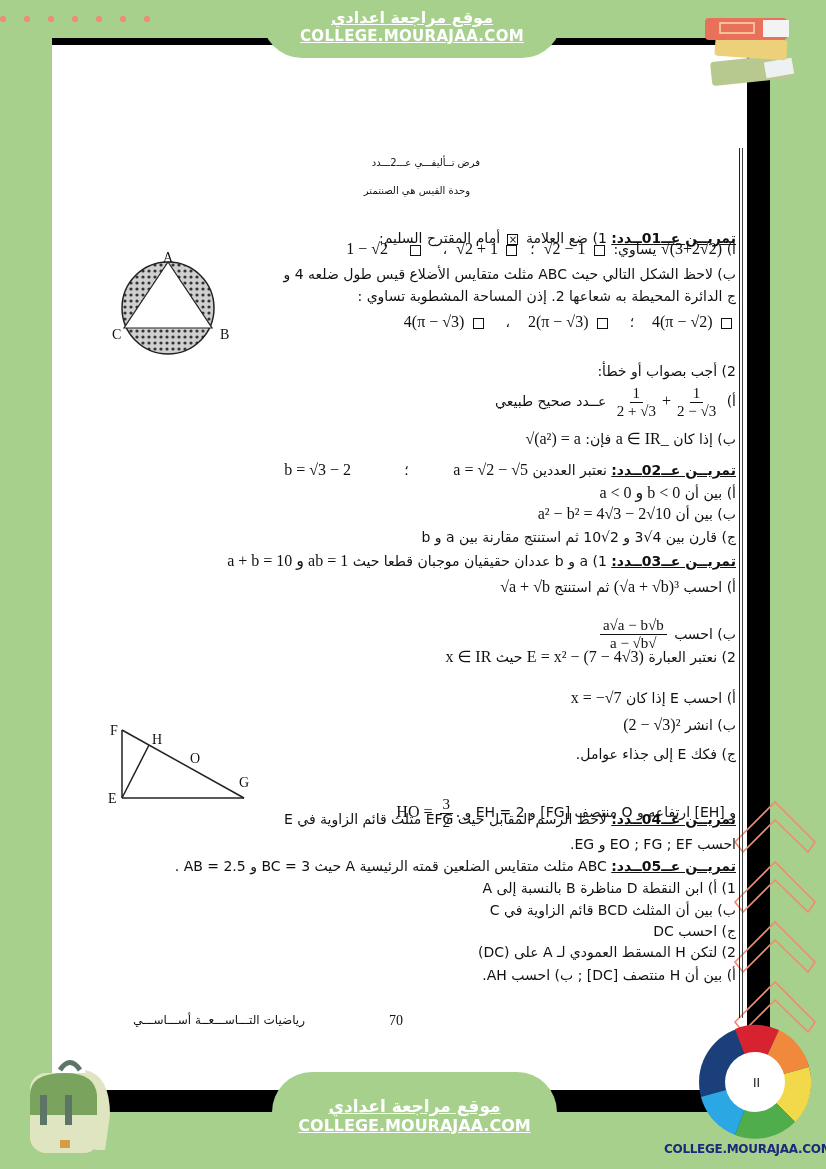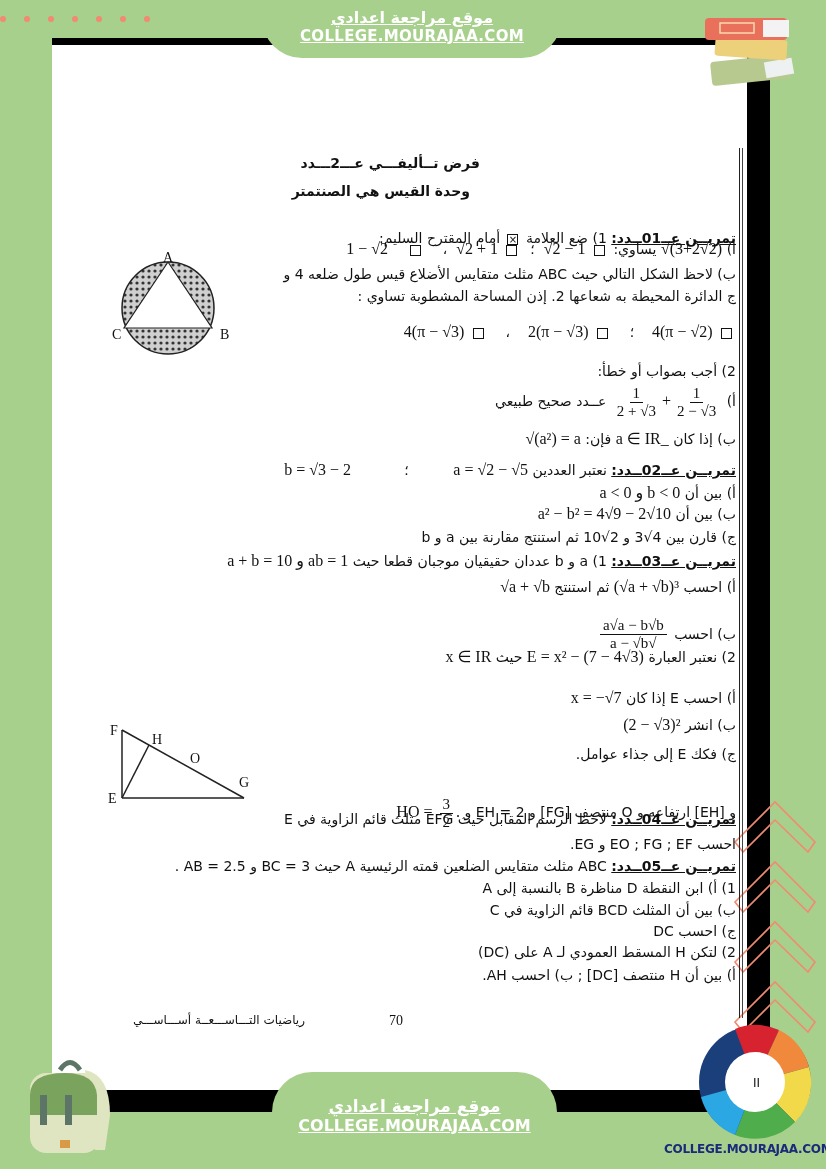--- a/index.html
+++ b/index.html
@@ -37,21 +37,21 @@
 
     
     .wheel { position: absolute; left: 695px; top: 1022px; width: 120px; height: 120px; }
     .wheel-label { position: absolute; left: 664px; top: 1142px; width: 160px; text-align: center; font-family: "DejaVu Sans", sans-serif; font-weight: bold; font-size: 12px; color: #1b2a7a; letter-spacing: -0.3px; }
 
     .backpack { position: absolute; left: 15px; top: 1055px; width: 100px; height: 105px; }
     .rule-right { position: absolute; left: 739px; top: 148px; width: 4px; height: 870px; border-left: 1.5px solid #222; border-right: 1px solid #444; }
 
     .line { position: absolute; right: 90px; direction: rtl; font-size: 14px; white-space: nowrap; font-family: "DejaVu Sans", sans-serif; line-height: 18px; }
     .math { font-family: "Liberation Serif", serif; font-size: 16px; direction: ltr; unicode-bidi: isolate; display: inline-block; }
-    .title { font-weight: bold; font-size: 14px; }
+    .title { font-weight: normal; font-size: 10px; }
     .ex-head { font-weight: bold; text-decoration: underline; }
     .cb { display: inline-block; width: 11px; height: 11px; border: 1.5px solid #111; vertical-align: middle; margin: 0 4px; }
     .cbx { display: inline-block; width: 11px; height: 11px; border: 1.2px solid #111; vertical-align: middle; position: relative; margin: 0 3px; font-size: 10px; line-height: 9px; text-align: center; }
     .frac { display: inline-flex; flex-direction: column; align-items: center; vertical-align: middle; margin: 0 3px; font-family: "Liberation Serif", serif; font-size: 15px; line-height: 17px; }
     .frac .num { border-bottom: 1px solid #111; padding: 0 3px; }
     .frac .den { padding: 0 3px; }
 
     .page-footer { position: absolute; top: 1013px; left: 75px; width: 340px; font-size: 13px; }
     .page-footer .pn { position: absolute; left: 314px; top: 0; font-family: "Liberation Serif", serif; font-size: 14px; }
     .page-footer .bk { position: absolute; left: 0; top: 0; direction: rtl; width: 230px; text-align: right; font-family: "DejaVu Sans", sans-serif; font-size: 12px; letter-spacing: 1px; }
@@ -151,21 +151,21 @@
   <span class="math">√2 + 1</span>
   &nbsp;،&nbsp;&nbsp;&nbsp;
   <span class="cb"></span>
   &nbsp;&nbsp;
   <span class="math">1 − √2</span>
 </div>
 
 <div class="line" style="top:265px;">ب) لاحظ الشكل التالي حيث ABC مثلث متقايس الأضلاع قيس طول ضلعه 4 و</div>
 <div class="line" style="top:287px;">ج الدائرة المحيطة به شعاعها 2. إذن المساحة المشطوبة تساوي :</div>
 
-<div class="line" style="top:313px;margin-top:10px;">
+<div class="line" style="top:313px;">
   <span class="cb"></span>
   <span class="math">4(π − √2)</span>
   &nbsp;&nbsp;&nbsp;؛&nbsp;&nbsp;&nbsp;
   <span class="cb"></span>
   <span class="math">2(π − √3)</span>
   &nbsp;&nbsp;&nbsp;،&nbsp;&nbsp;&nbsp;
   <span class="cb"></span>
   <span class="math">4(π − √3)</span>
 </div>
 
@@ -212,21 +212,21 @@
   <span class="math">a = √2 − √5</span>
   &nbsp;&nbsp;&nbsp;&nbsp;&nbsp;&nbsp;&nbsp;&nbsp;&nbsp;؛&nbsp;&nbsp;&nbsp;&nbsp;&nbsp;&nbsp;&nbsp;&nbsp;&nbsp;&nbsp;&nbsp;
   <span class="math">b = √3 − 2</span>
 </div>
 <div class="line" style="top:484px;">
   <span>أ) بين أن</span>
   <span class="math">a &lt; 0 و b &lt; 0</span>
 </div>
 <div class="line" style="top:505px;">
   <span>ب) بين أن</span>
-  <span class="math">a² − b² = 4√9 − 2√10</span>
+  <span class="math">a² − b² = 4√3 − 2√10</span>
 </div>
 <div class="line" style="top:528px;text-align:right;">ج) قارن بين 4√3 و 2√10 ثم استنتج مقارنة بين a و b</div>
 
 <div class="line" style="top:552px;margin-left:20px;">
   <span class="ex-head">تمريــن عــ03ــدد:</span>
   <span>1) a و b عددان حقيقيان موجبان قطعا حيث</span>
   <span class="math">a + b = 10 و ab = 1</span>
 </div>
 <div class="line" style="top:578px;">
   <span>أ) احسب</span>

